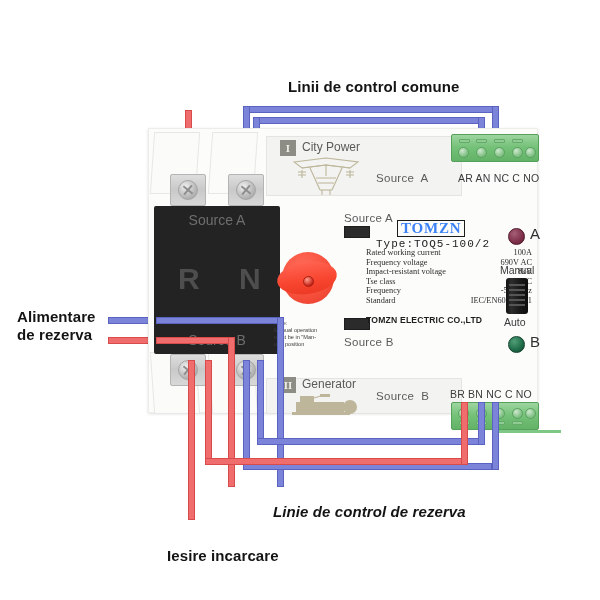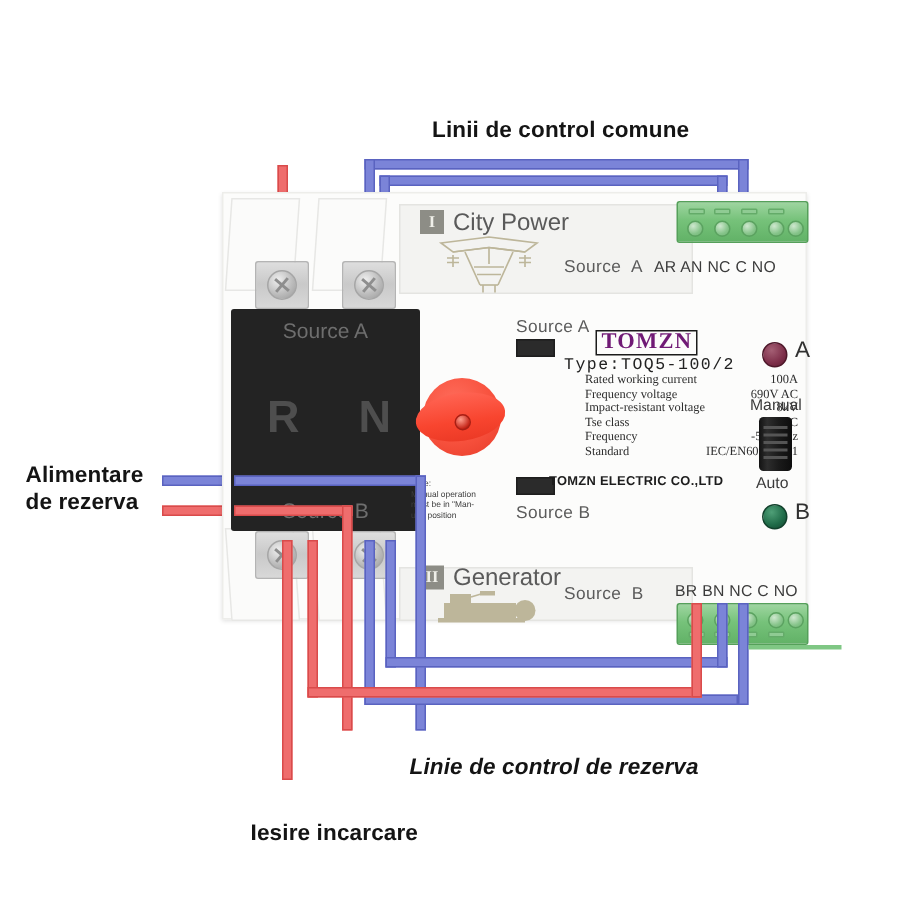--- a/index.html
+++ b/index.html
@@ -171,21 +171,21 @@
     font-size: 10.5px;
     color: #3b3b3b;
     letter-spacing: .2px;
   }
   .srcbody {
     font-size: 11.5px;
     color: #5b5b5b;
     letter-spacing: .3px;
   }
   .citylbl {
-    font-size: 16px;
+    font-size: 12px;
     color: #5a5a5a;
   }
 
   
   .badge {
     position: absolute;
     width: 16px;
     height: 16px;
     background: #8d8d86;
     color: #efefe9;
@@ -201,31 +201,31 @@
     position: absolute;
     left: 218px;
     top: 120px;
     width: 166px;
     font-family: "Liberation Serif", serif;
     color: #2d2d2d;
     font-size: 8.3px;
     line-height: 9.6px;
   }
   #spec .row { display: flex; justify-content: space-between; }
-  #spec .row span:first-child { padding-right: 4px; margin-left: 24px; }
+  #spec .row span:first-child { padding-right: 4px; }
 
   #brand {
     position: absolute;
     left: 249px;
     top: 92px;
     font-family: "Liberation Serif", serif;
     font-weight: bold;
     font-size: 15px;
     letter-spacing: .8px;
-    color: #701a75;
+    color: #3b82f6;
     border: 1.4px solid #1b1b1b;
     padding: 0 3px;
     line-height: 15px;
   }
   #modeltype {
     position: absolute;
     left: 228px;
     top: 110px;
     font-family: "Liberation Mono", monospace;
     font-size: 11px;
@@ -409,21 +409,21 @@
         <path d="M36 9 L36 20"></path>
         <path d="M26 22 L46 22 M28 27 L44 27"></path>
         <path d="M12 14 L12 22 M8 16 L16 16 M8 19 L16 19"></path>
         <path d="M60 14 L60 22 M56 16 L64 16 M56 19 L64 19"></path>
         <path d="M32 34 L32 39 M40 34 L40 39"></path>
       </g>
     </svg>
 
     <div class="tiny srcbody" style="left:228px; top:44px;">Source  A</div>
 
-    <div class="tiny termlbl" style="left:288px; top:44px;text-align:right;">AR AN NC C NO</div>
+    <div class="tiny termlbl" style="left:310px; top:44px;text-align:right;">AR AN NC C NO</div>
 
     <div class="green-conn" style="left:303px; top:6px; width:88px; height:28px;">
       <div class="gslot" style="left:7px;  top:4px;"></div>
       <div class="gslot" style="left:24px; top:4px;"></div>
       <div class="gslot" style="left:42px; top:4px;"></div>
       <div class="gslot" style="left:60px; top:4px;"></div>
       <div class="gscrew" style="left:6px;  top:12px;"></div>
       <div class="gscrew" style="left:24px; top:12px;"></div>
       <div class="gscrew" style="left:42px; top:12px;"></div>
       <div class="gscrew" style="left:60px; top:12px;"></div>

